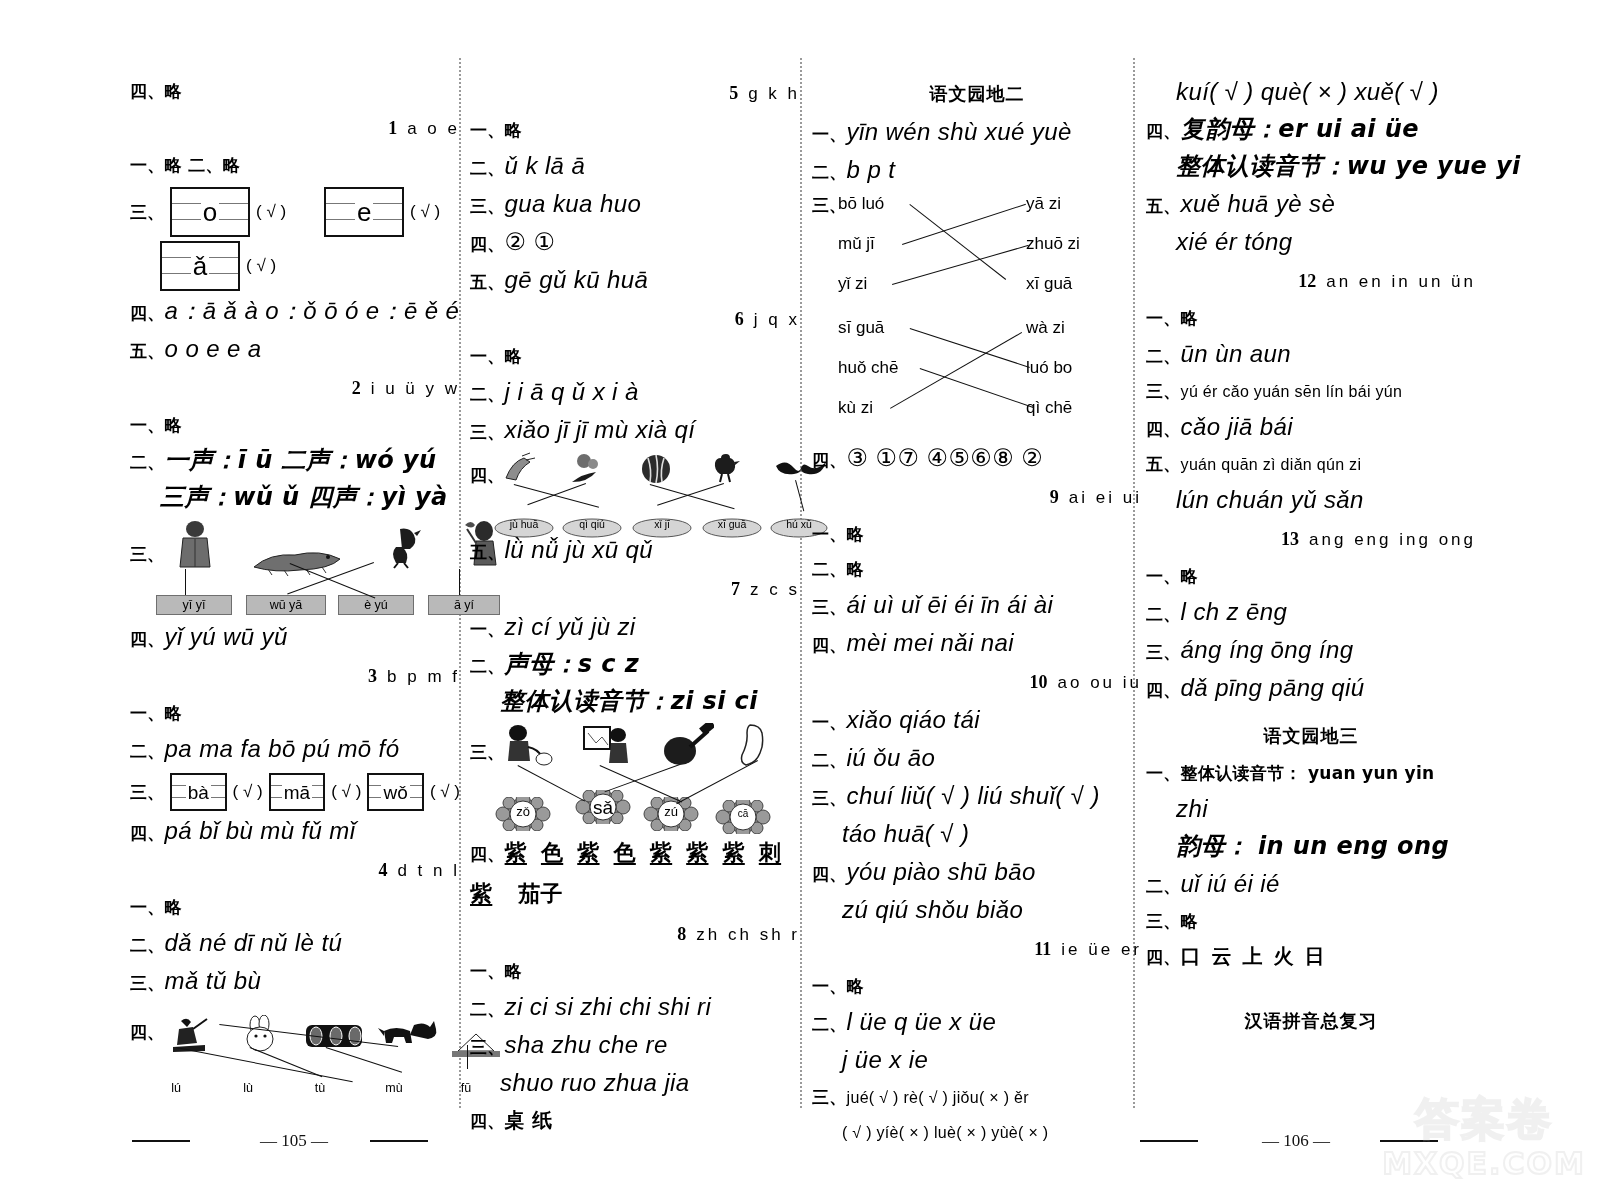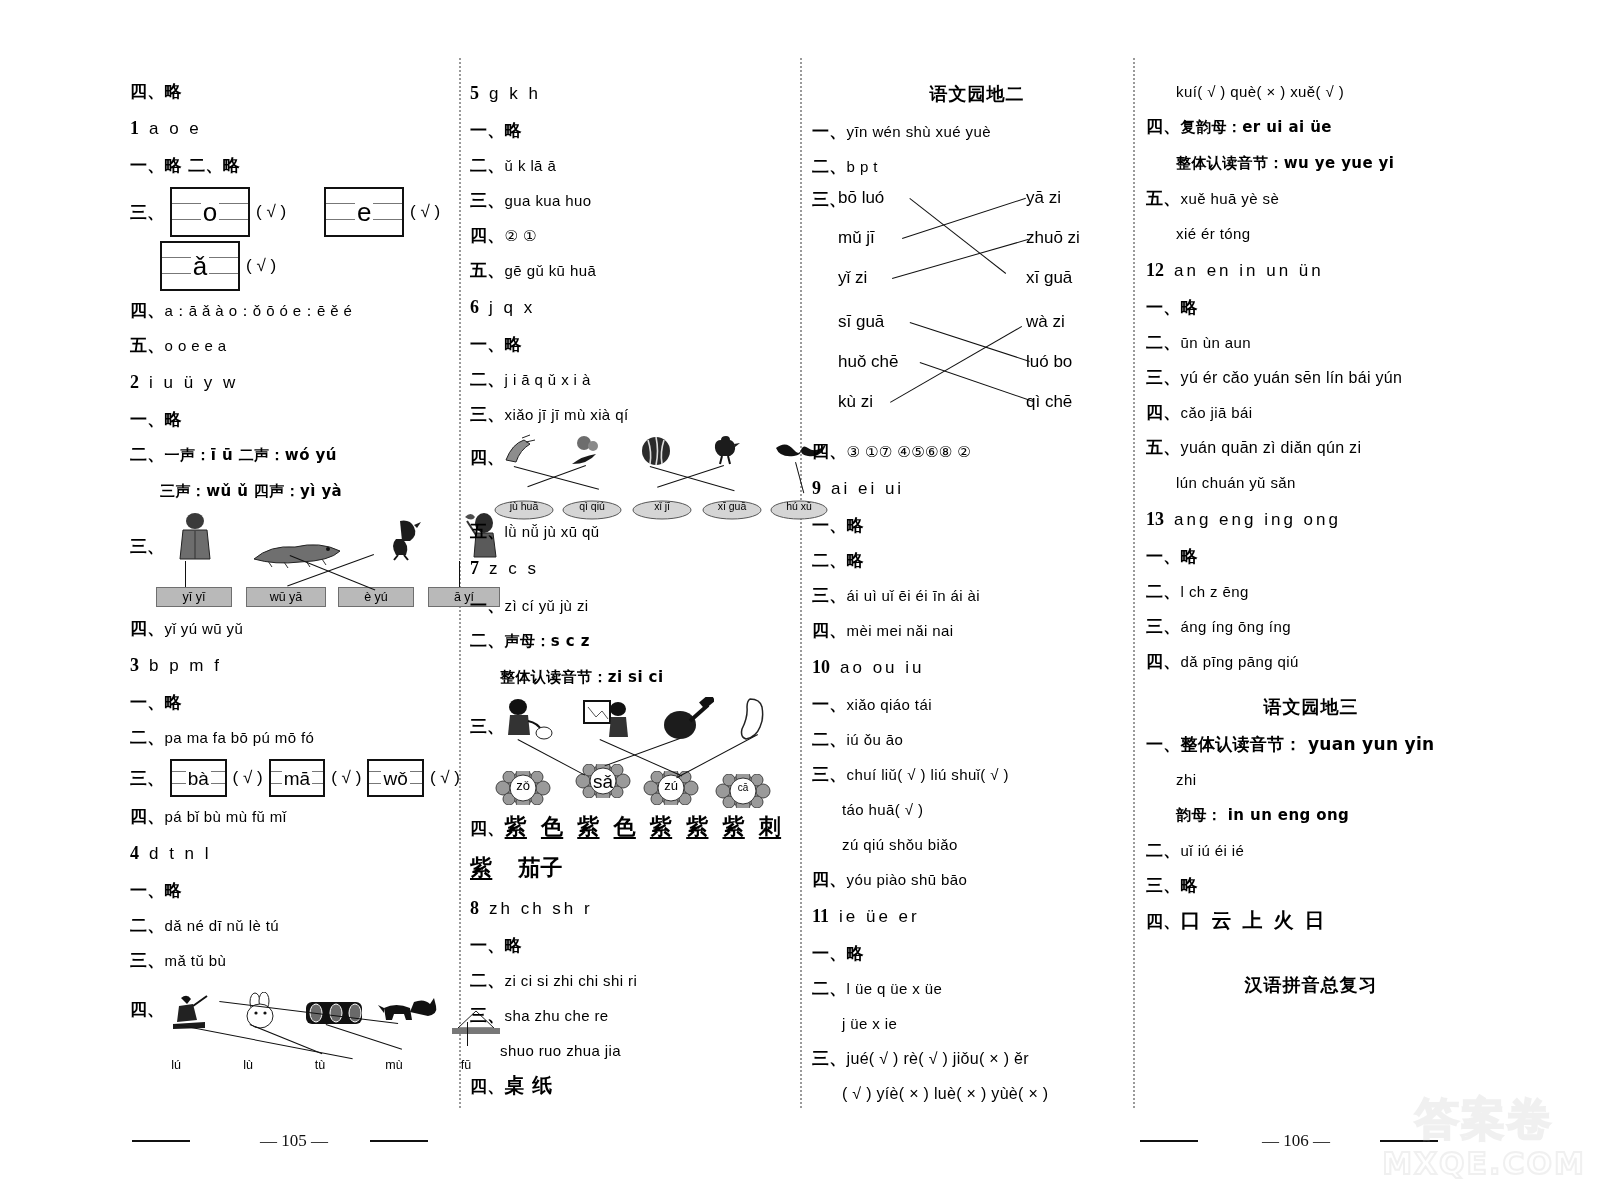--- a/index.html
+++ b/index.html
@@ -23,25 +23,25 @@
   .divider{position:absolute;top:30px;height:1050px;width:0;
            border-left:2px dotted #9a9a9a;}
   .d1{left:459px;}
   .d2{left:800px;}
   .d3{left:1133px;}
 
   
   .ln{font-size:17px;line-height:35px;white-space:nowrap;letter-spacing:.3px;}
   .ln.ind{padding-left:30px;}
   .cn{font-family:"DejaVu Sans","Liberation Sans",sans-serif;font-weight:bold;font-size:17px;}
-  .py{font-size:15px;letter-spacing:.4px;}
+  .py{font-size:24px;letter-spacing:.4px;font-style:italic;}
   .sp{display:inline-block;width:14px;}
   .sp2{display:inline-block;width:26px;}
 
-  .lesson{text-align:left;font-size:17px;line-height:38px;white-space:nowrap;}
+  .lesson{text-align:right;font-size:17px;line-height:38px;white-space:nowrap;}
   .lesson b{font-family:"Liberation Serif","DejaVu Serif",serif;font-weight:bold;font-size:18px;}
   .lesson .lt{letter-spacing:3px;margin-left:10px;}
 
   .unit{text-align:center;font-family:"DejaVu Sans","Liberation Sans",sans-serif;
         font-weight:bold;font-size:18px;line-height:40px;letter-spacing:1px;}
 
   
   .grid-row{display:flex;align-items:center;gap:6px;margin:4px 0 2px 0;}
   .fourline{
     width:76px;height:46px;border:2px solid #111;position:relative;
@@ -552,22 +552,22 @@
       <div class="ln"><span class="cn">三、</span><span class="py">ái  uì  uǐ  ēi  éi  īn  ái  ài</span></div>
       <div class="ln"><span class="cn">四、</span><span class="py">mèi  mei  nǎi  nai</span></div>
 
       <div class="lesson">
         <b>10</b><span class="lt">ao ou iu</span>
       </div>
       <div class="ln"><span class="cn">一、</span><span class="py">xiǎo  qiáo  tái</span></div>
       <div class="ln"><span class="cn">二、</span><span class="py">iú  ǒu  āo</span></div>
       <div class="ln"><span class="cn">三、</span><span class="py">chuí liǔ( √ )   liú shuǐ( √ )</span></div>
       <div class="ln ind"><span class="py">táo huā( √ )</span></div>
+      <div class="ln"><span class="cn">四、</span><span class="py">yóu piào  shū bāo</span></div>
       <div class="ln ind"><span class="py">zú qiú  shǒu biǎo</span></div>
-      <div class="ln"><span class="cn">四、</span><span class="py">yóu piào  shū bāo</span></div>
 
       <div class="lesson">
         <b>11</b><span class="lt">ie üe er</span>
       </div>
       <div class="ln"><span class="cn">一、</span><span class="cn">略</span></div>
       <div class="ln"><span class="cn">二、</span><span class="py">l  üe     q  üe     x  üe</span></div>
       <div class="ln ind"><span class="py">j  üe     x  ie</span></div>
       <div class="ln" style="font-size:16px"><span class="cn">三、</span><span>jué( √ )   rè( √ )    jiǒu( × )   ěr</span></div>
       <div class="ln ind" style="font-size:16px"><span>( √ )   yíè( × )   luè( × )   yùè( × )</span></div>
 

